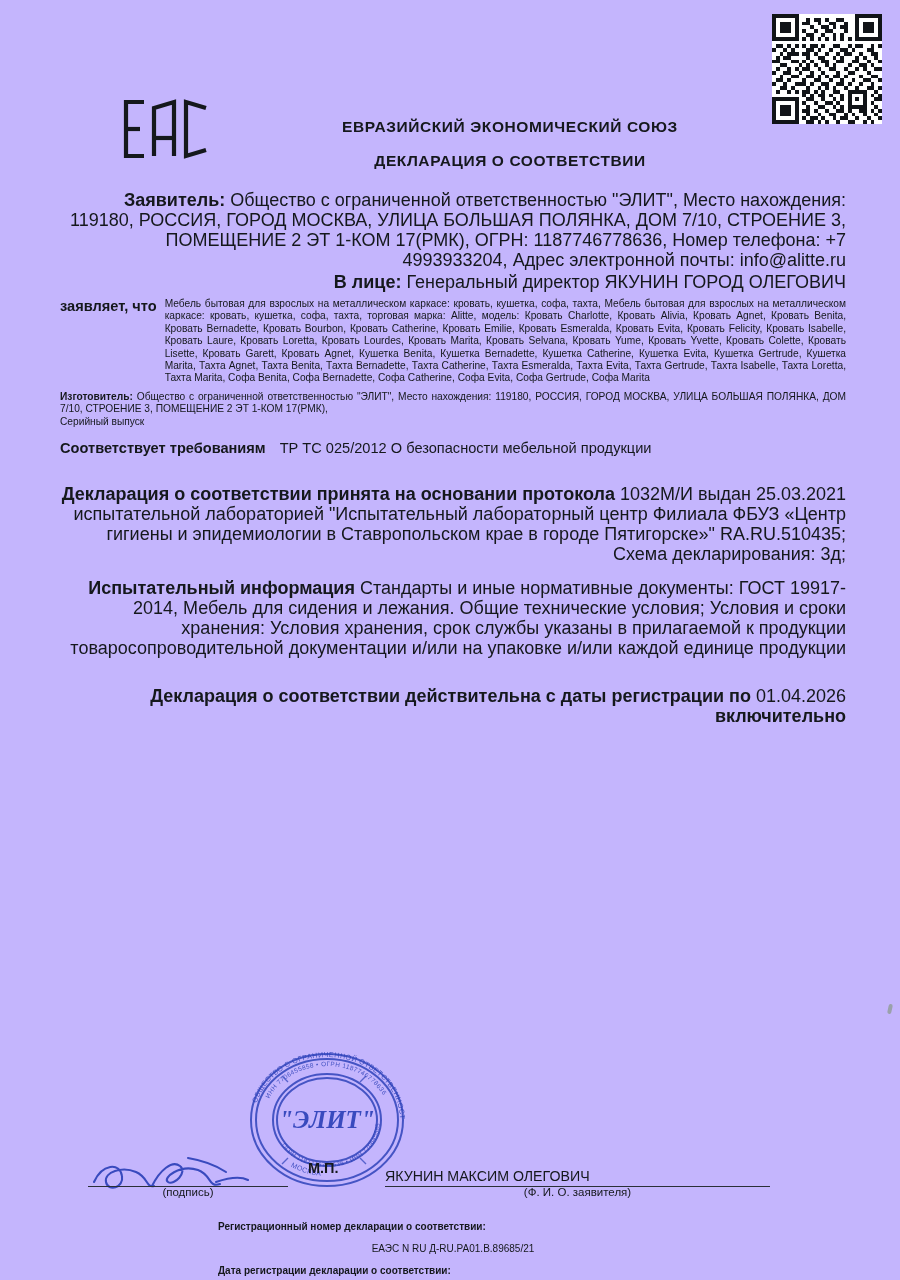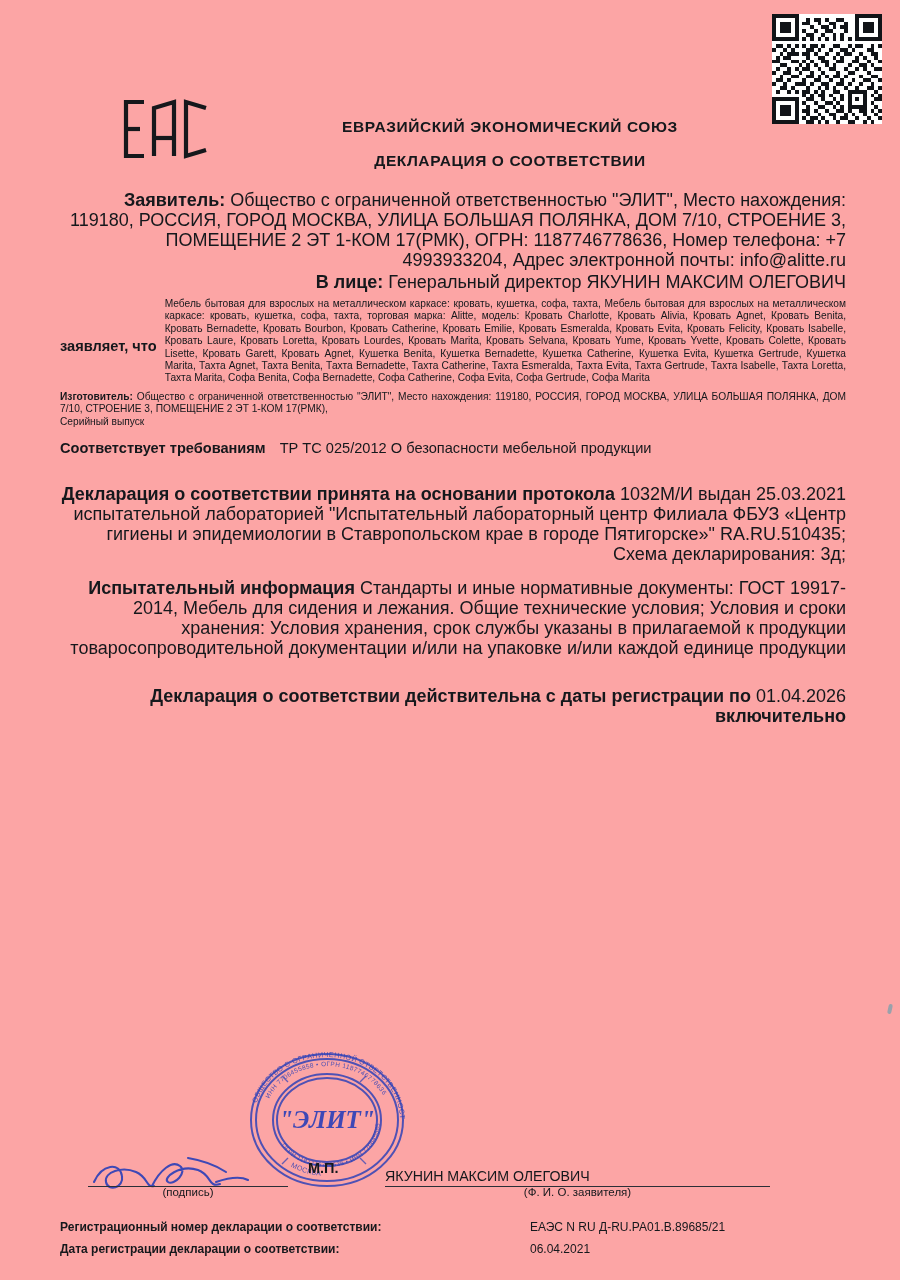--- a/index.html
+++ b/index.html
@@ -12,21 +12,21 @@
     height: 1280px;
     position: relative;
     font-family: "Liberation Sans", sans-serif;
     color: #15181c;
     overflow: hidden;
   }
 
   .page {
     position: absolute;
     inset: 0;
-    background: #fca5a5;
+    background: #c4b5fd;
   }
 
   
   .qr {
     position: absolute;
     top: 14px;
     right: 18px;
     width: 110px;
     height: 110px;
   }
@@ -98,21 +98,20 @@
   .declares {
     display: flex;
     align-items: flex-start;
     gap: 8px;
   }
   .declares .k {
     font-size: 14.6px;
     font-weight: bold;
     white-space: nowrap;
     padding-top: 0px;
-    margin-top: 40px;
   }
   .declares .v {
     flex: 1;
   }
 
   .conform {
     font-size: 14.6px;
     line-height: 20px;
     margin-top: 10px;
   }
@@ -181,22 +180,23 @@
   
   .footer {
     position: absolute;
     left: 60px;
     top: 1216px;
     width: 786px;
   }
   .footer .frow {
     display: flex;
     align-items: center;
-    font-size: 12px;
+    font-size: 10px;
     line-height: 22px;
+    flex-direction: column;
   }
   .footer .fk {
     font-weight: bold;
     width: 470px;
   }
   .footer .fv {
     font-weight: normal;
   }
 
   .speck {
@@ -494,21 +494,21 @@
 
   <div class="body">
 
     <div class="para">
       <b>Заявитель:</b>
       <span>Общество с ограниченной ответственностью "ЭЛИТ", Место нахождения: 119180, РОССИЯ, ГОРОД МОСКВА, УЛИЦА БОЛЬШАЯ ПОЛЯНКА, ДОМ 7/10, СТРОЕНИЕ 3, ПОМЕЩЕНИЕ 2 ЭТ 1-КОМ 17(РМК), ОГРН: 1187746778636, Номер телефона: +7 4993933204, Адрес электронной почты: info@alitte.ru</span>
     </div>
 
     <div class="para">
       <b>В лице:</b>
-      <span>Генеральный директор ЯКУНИН МАКСИМ ОЛЕГОВИЧ</span>
+      <span>Генеральный директор ЯКУНИН ГОРОД ОЛЕГОВИЧ</span>
     </div>
 
     <div class="declares mt6">
       <div class="k">заявляет, что</div>
       <div class="v">
         <div class="small">Мебель бытовая для взрослых на металлическом каркасе: кровать, кушетка, софа, тахта, Мебель бытовая для взрослых на металлическом каркасе: кровать, кушетка, софа, тахта, торговая марка: Alitte, модель: Кровать Charlotte, Кровать Alivia, Кровать Agnet, Кровать Benita, Кровать Bernadette, Кровать Bourbon, Кровать Catherine, Кровать Emilie, Кровать Esmeralda, Кровать Evita, Кровать Felicity, Кровать Isabelle, Кровать Laure, Кровать Loretta, Кровать Lourdes, Кровать Marita, Кровать Selvana, Кровать Yume, Кровать Yvette, Кровать Colette, Кровать Lisette, Кровать Garett, Кровать Agnet, Кушетка Benita, Кушетка Bernadette, Кушетка Catherine, Кушетка Evita, Кушетка Gertrude, Кушетка Marita, Тахта Agnet, Тахта Benita, Тахта Bernadette, Тахта Catherine, Тахта Esmeralda, Тахта Evita, Тахта Gertrude, Тахта Isabelle, Тахта Loretta, Тахта Marita, Софа Benita, Софа Bernadette, Софа Catherine, Софа Evita, Софа Gertrude, Софа Marita</div>
       </div>
     </div>
 
     <div class="small mt6">

